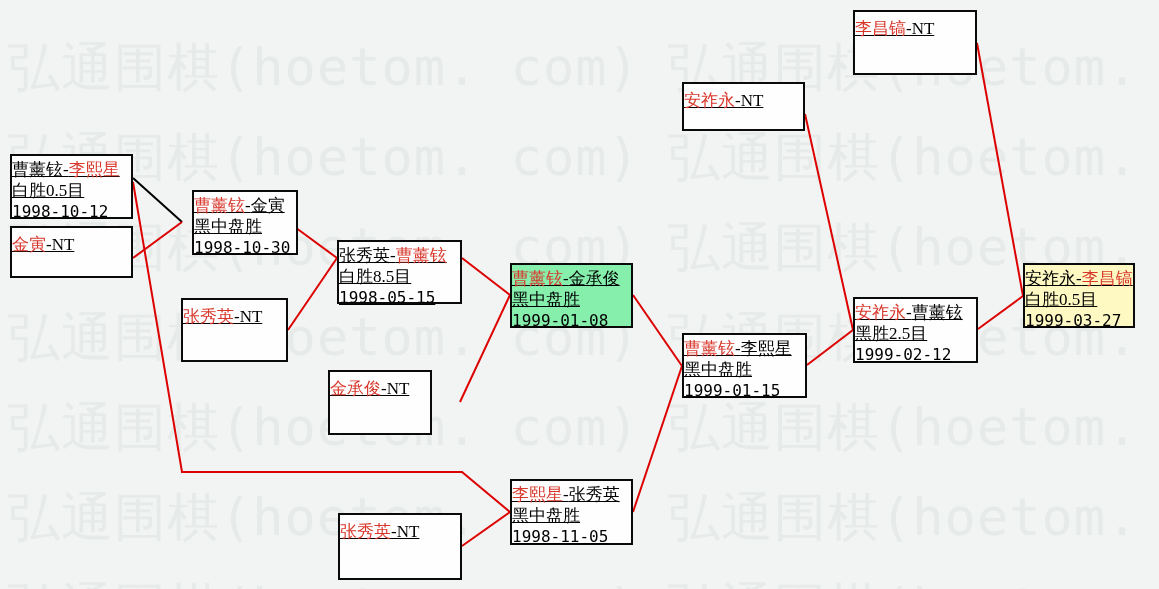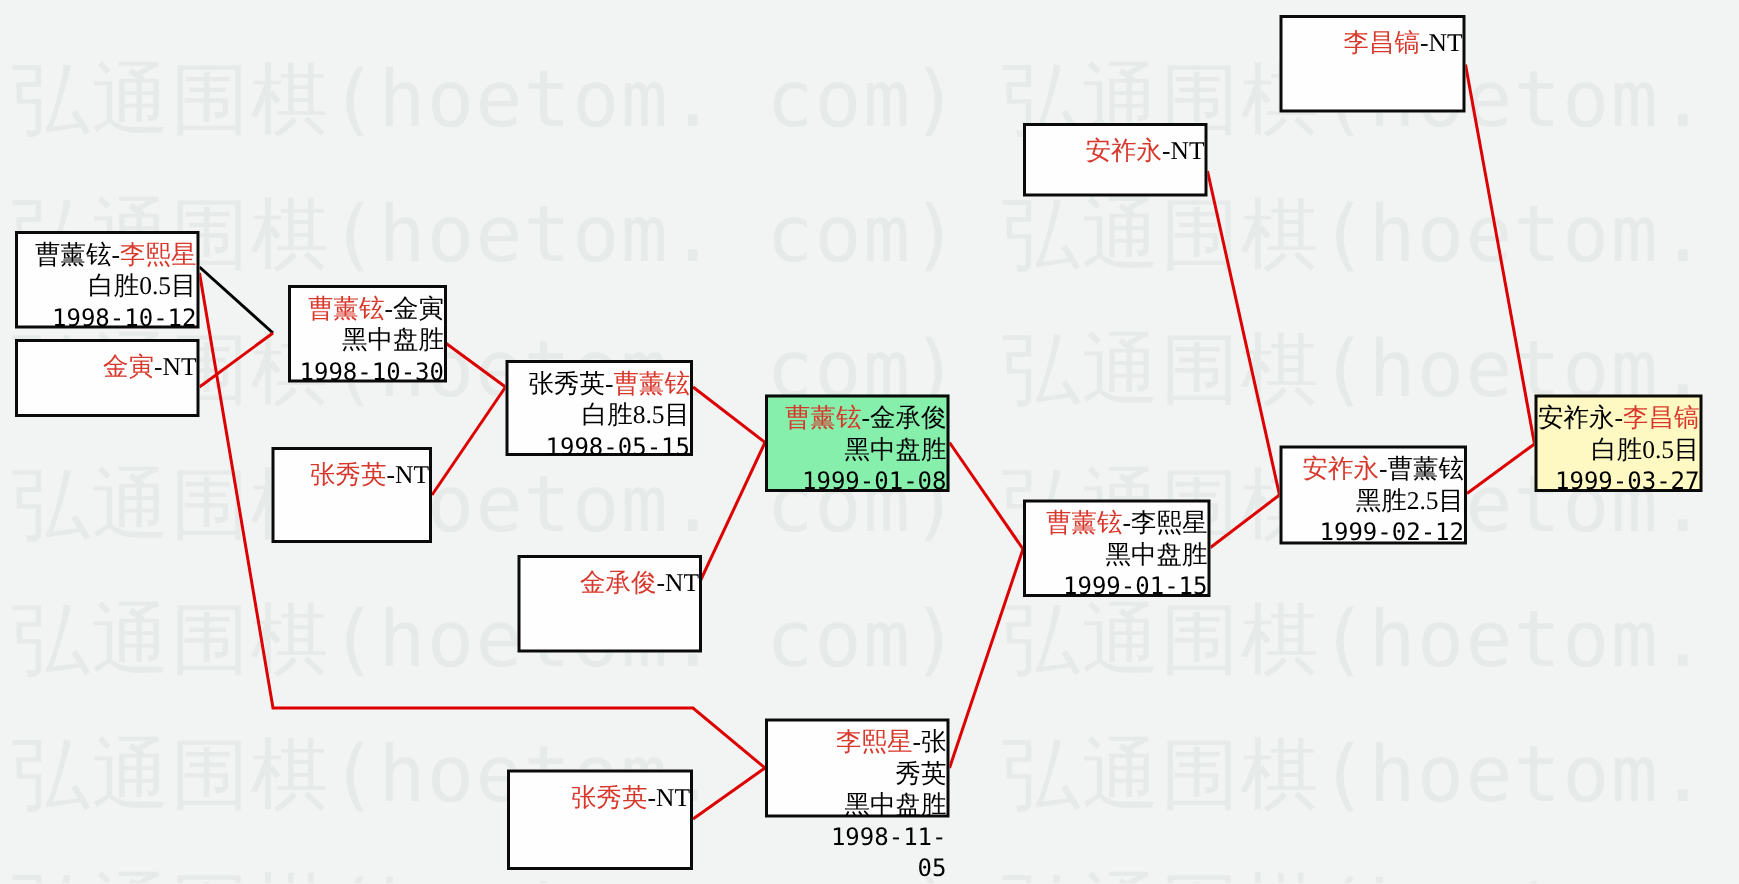--- a/index.html
+++ b/index.html
@@ -11,21 +11,21 @@
   .wm{
     position:absolute;white-space:nowrap;
     font-family:"DejaVu Sans Mono","Liberation Mono",monospace;
     font-size:52px;line-height:54px;letter-spacing:1px;
     user-select:none;pointer-events:none;
   }
   .lines-svg{position:absolute;left:0;top:0;}
   .node{
     position:absolute;box-sizing:border-box;
     background:#fefefe;border:2px solid #a3a3a3;
-    text-align:right;padding-top:3px;
+    text-align:left;padding-top:3px;text-decoration:underline;
   }
   .node.player{padding-top:6px;}
   .node .l1,.node .res{font-size:17px;line-height:21px;color:#000;}
   .node .date{
     font-size:16px;line-height:21px;color:#000;
     font-family:"DejaVu Sans Mono","Liberation Mono",monospace;
   }
 </style>
 </head>
 <body>
@@ -78,29 +78,29 @@
         <div class="date">1998-10-30</div>
       </div>
       <div class="node player" style="left: 181px; top: 298px; width: 107px; height: 64px; background: rgb(254, 254, 254); border-color: rgb(10, 10, 10);">
         <div class="l1"><span style="color: rgb(216, 55, 43);">张秀英</span><span>-NT</span></div>
       </div>
       <div class="node" style="left: 337px; top: 226px; width: 125px; height: 64px; background: rgb(254, 254, 254); border-color: rgb(10, 10, 10); margin-top: 14px;">
         <div class="l1"><span>张秀英</span><span>-</span><span style="color: rgb(216, 55, 43);">曹薰铉</span></div>
         <div class="res">白胜8.5目</div>
         <div class="date">1998-05-15</div>
       </div>
-      <div class="node player" style="left: 345px; top: 370px; width: 123px; height: 65px; background: rgb(254, 254, 254); border-color: rgb(10, 10, 10);">
+      <div class="node player" style="left: 328px; top: 370px; width: 104px; height: 65px; background: rgb(254, 254, 254); border-color: rgb(10, 10, 10);">
         <div class="l1"><span style="color: rgb(216, 55, 43);">金承俊</span><span>-NT</span></div>
       </div>
       <div class="node" style="left: 510px; top: 263px; width: 123px; height: 65px; background: #86efac; border-color: rgb(10, 10, 10);">
         <div class="l1"><span style="color: rgb(216, 55, 43);">曹薰铉</span><span>-</span><span>金承俊</span></div>
         <div class="res">黑中盘胜</div>
         <div class="date">1999-01-08</div>
       </div>
-      <div class="node" style="left: 510px; top: 479px; width: 123px; height: 66px; background: rgb(254, 254, 254); border-color: rgb(10, 10, 10); padding-left: 31px;">
+      <div class="node" style="left: 510px; top: 479px; width: 123px; height: 66px; background: rgb(254, 254, 254); border-color: rgb(10, 10, 10);">
         <div class="l1"><span style="color: rgb(216, 55, 43);">李熙星</span><span>-</span><span>张秀英</span></div>
         <div class="res">黑中盘胜</div>
         <div class="date">1998-11-05</div>
       </div>
       <div class="node player" style="left: 338px; top: 513px; width: 124px; height: 67px; background: rgb(254, 254, 254); border-color: rgb(10, 10, 10);">
         <div class="l1"><span style="color: rgb(216, 55, 43);">张秀英</span><span>-NT</span></div>
       </div>
       <div class="node" style="left: 682px; top: 333px; width: 125px; height: 65px; background: rgb(254, 254, 254); border-color: rgb(10, 10, 10);">
         <div class="l1"><span style="color: rgb(216, 55, 43);">曹薰铉</span><span>-</span><span>李熙星</span></div>
         <div class="res">黑中盘胜</div>

